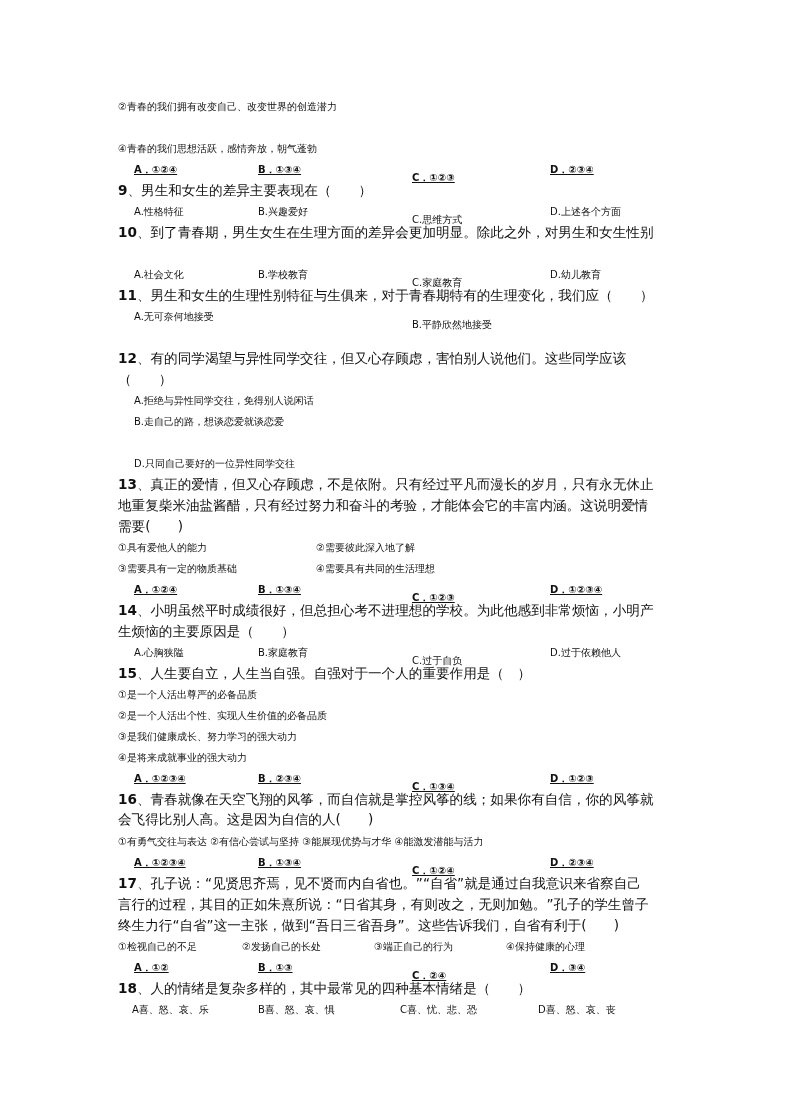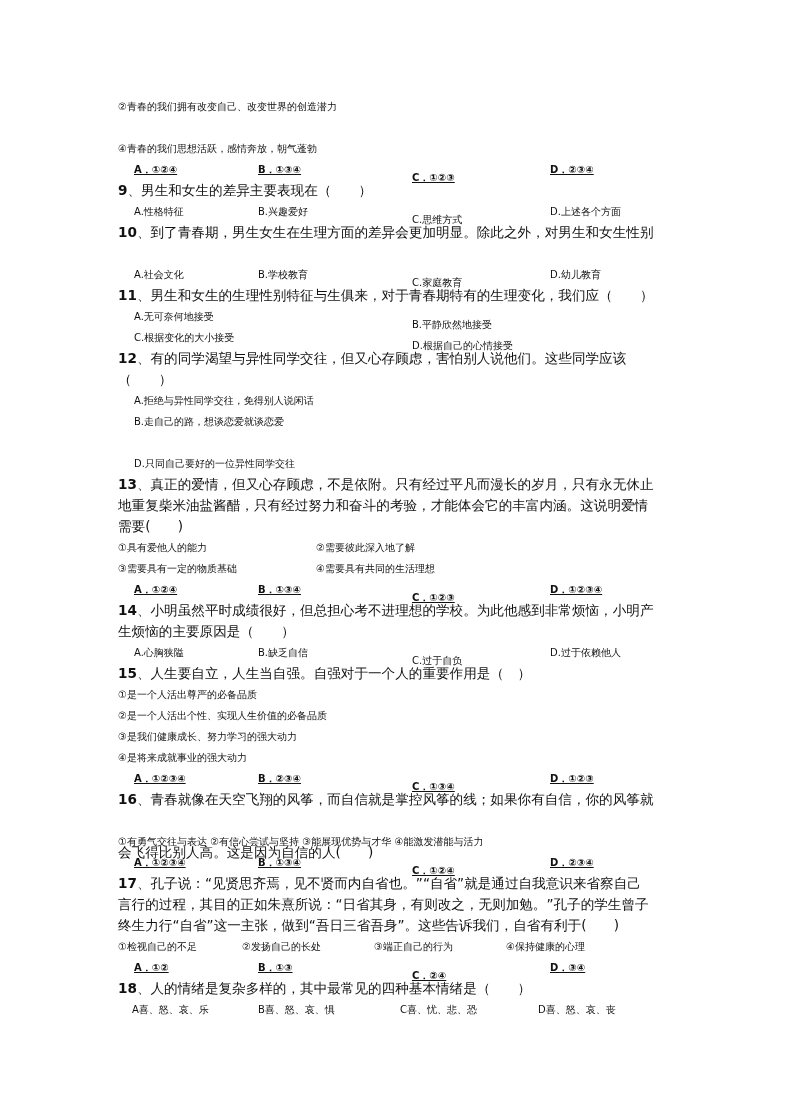--- a/index.html
+++ b/index.html
@@ -42,24 +42,20 @@
     <span class="opt o2">B.学校教育</span>
     <span class="opt o3">C.家庭教育</span>
     <span class="opt o4">D.幼儿教育</span>
   </div>
 
   <div class="line q" style="top:285px"><span class="num">11</span><span>、男生和女生的生理性别特征与生俱来，对于青春期特有的生理变化，我们应（　　）</span></div>
   <div class="line" style="top:306px;width:560px">
     <span class="opt o1">A.无可奈何地接受</span>
     <span class="opt o3">B.平静欣然地接受</span>
   </div>
-  <div class="line" style="top:327px;width:560px">
-    <span class="opt o1">C.根据变化的大小接受</span>
-    <span class="opt o3">D.根据自己的心情接受</span>
-  </div>
 
   <div class="line q" style="top:348px"><span class="num">12</span><span>、有的同学渴望与异性同学交往，但又心存顾虑，害怕别人说他们。这些同学应该</span></div>
   <div class="line q" style="top:369px">（　　）</div>
   <div class="line" style="top:390px;padding-left:16px">A.拒绝与异性同学交往，免得别人说闲话</div>
   <div class="line" style="top:411px;padding-left:16px">B.走自己的路，想谈恋爱就谈恋爱</div>
   <div class="line" style="top:453px;padding-left:16px">D.只同自己要好的一位异性同学交往</div>
 
   <div class="line q" style="top:474px"><span class="num">13</span><span>、真正的爱情，但又心存顾虑，不是依附。只有经过平凡而漫长的岁月，只有永无休止</span></div>
   <div class="line q" style="top:495px">地重复柴米油盐酱醋，只有经过努力和奋斗的考验，才能体会它的丰富内涵。这说明爱情</div>
   <div class="line q" style="top:516px">需要(　　)</div>
@@ -75,39 +71,39 @@
     <span class="opt o1 bold">A．①②④</span>
     <span class="opt o2 bold">B．①③④</span>
     <span class="opt o3 bold">C．①②③</span>
     <span class="opt o4 bold">D．①②③④</span>
   </div>
 
   <div class="line q" style="top:600px"><span class="num">14</span><span>、小明虽然平时成绩很好，但总担心考不进理想的学校。为此他感到非常烦恼，小明产</span></div>
   <div class="line q" style="top:621px">生烦恼的主要原因是（　　）</div>
   <div class="line" style="top:642px;width:560px">
     <span class="opt o1">A.心胸狭隘</span>
-    <span class="opt o2">B.缺乏自信</span>
+    <span class="opt o2">B.家庭教育</span>
     <span class="opt o3">C.过于自负</span>
     <span class="opt o4">D.过于依赖他人</span>
   </div>
 
   <div class="line q" style="top:663px"><span class="num">15</span><span>、人生要自立，人生当自强。自强对于一个人的重要作用是（　）</span></div>
   <div class="line" style="top:684px">①是一个人活出尊严的必备品质</div>
   <div class="line" style="top:705px">②是一个人活出个性、实现人生价值的必备品质</div>
   <div class="line" style="top:726px">③是我们健康成长、努力学习的强大动力</div>
   <div class="line" style="top:747px">④是将来成就事业的强大动力</div>
   <div class="line" style="top:768px;width:560px">
     <span class="opt o1 bold">A．①②③④</span>
     <span class="opt o2 bold">B．②③④</span>
     <span class="opt o3 bold">C．①③④</span>
     <span class="opt o4 bold">D．①②③</span>
   </div>
 
   <div class="line q" style="top:789px"><span class="num">16</span><span>、青春就像在天空飞翔的风筝，而自信就是掌控风筝的线；如果你有自信，你的风筝就</span></div>
-  <div class="line q" style="top:842px">会飞得比别人高。这是因为自信的人(　　)</div>
+  <div class="line q" style="top:809px">会飞得比别人高。这是因为自信的人(　　)</div>
   <div class="line" style="top:831px">①有勇气交往与表达 ②有信心尝试与坚持 ③能展现优势与才华 ④能激发潜能与活力</div>
   <div class="line" style="top:852px;width:560px">
     <span class="opt o1 bold">A．①②③④</span>
     <span class="opt o2 bold">B．①③④</span>
     <span class="opt o3 bold">C．①②④</span>
     <span class="opt o4 bold">D．②③④</span>
   </div>
 
   <div class="line q" style="top:873px"><span class="num">17</span><span>、孔子说：“见贤思齐焉，见不贤而内自省也。”“自省”就是通过自我意识来省察自己</span></div>
   <div class="line q" style="top:894px">言行的过程，其目的正如朱熹所说：“日省其身，有则改之，无则加勉。”孔子的学生曾子</div>

